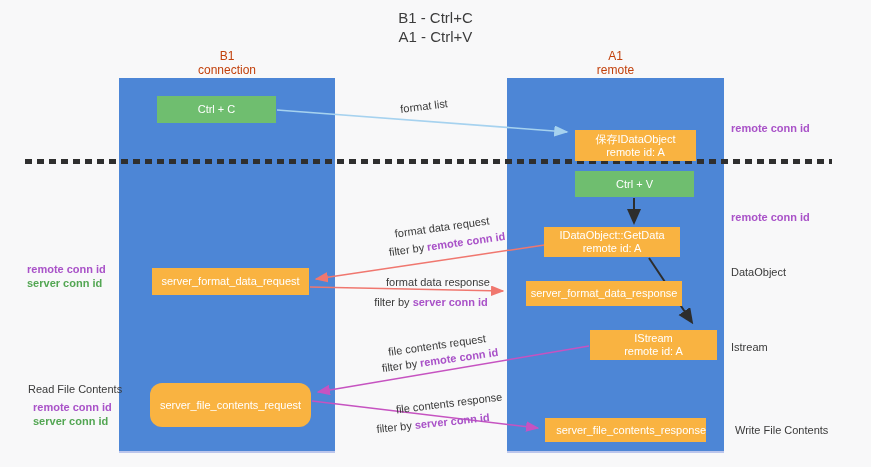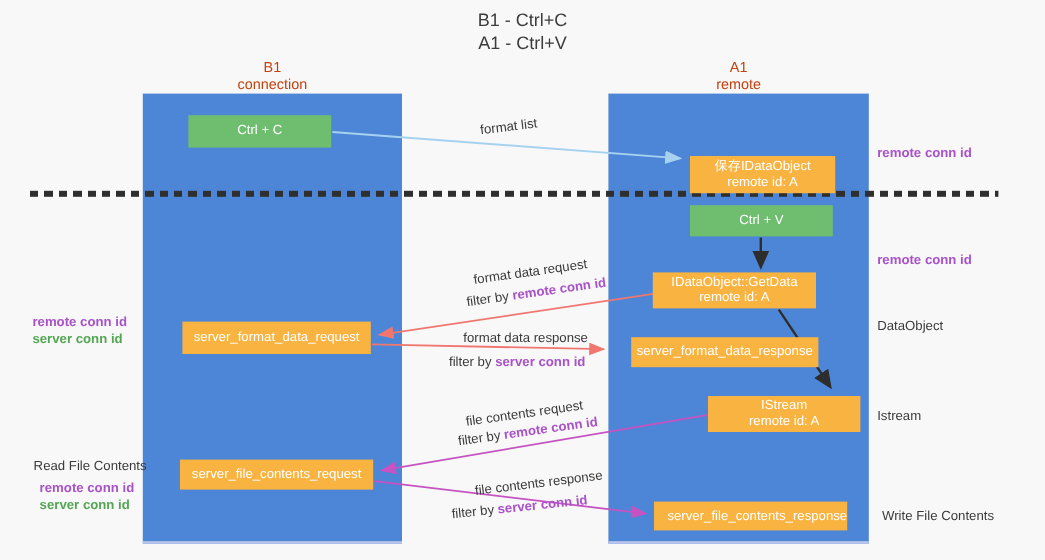--- a/index.html
+++ b/index.html
@@ -31,21 +31,21 @@
   .box.green{background:var(--green);}
   .box.orange{background:var(--orange);}
 
   .b-ctrl-c{left:157px;top:96px;width:119px;height:27px;}
   .b-save{left:575px;top:117px;width:121px;height:31px;margin-top:13px;}
   .b-ctrl-v{left:575px;top:171px;width:119px;height:26px;}
   .b-getdata{left:544px;top:227px;width:136px;height:30px;}
   .b-fmt-req{left:152px;top:268px;width:157px;height:27px;}
   .b-fmt-resp{left:510px;top:281px;width:156px;height:25px;margin-left:16px;}
   .b-istream{left:590px;top:330px;width:127px;height:30px;}
-  .b-file-req{left:150px;top:383px;width:161px;height:25px;}
+  .b-file-req{left:150px;top:383px;width:161px;height:44px;border-radius:12px;}
   .b-file-resp{left:545px;top:418px;width:161px;height:24px;align-items:flex-end;}
 
   .note{position:absolute;font-size:11px;line-height:14px;white-space:nowrap;}
   .note.purple{color:var(--purple);font-weight:bold;}
   .note.greent{color:var(--green-text);font-weight:bold;}
   .note.ink{color:var(--ink);}
 
   .flow{position:absolute;font-size:11px;white-space:nowrap;color:var(--ink);
         transform:translateX(-50%);}
   .flow .purple{color:var(--purple);font-weight:bold;margin-left:3px;}

